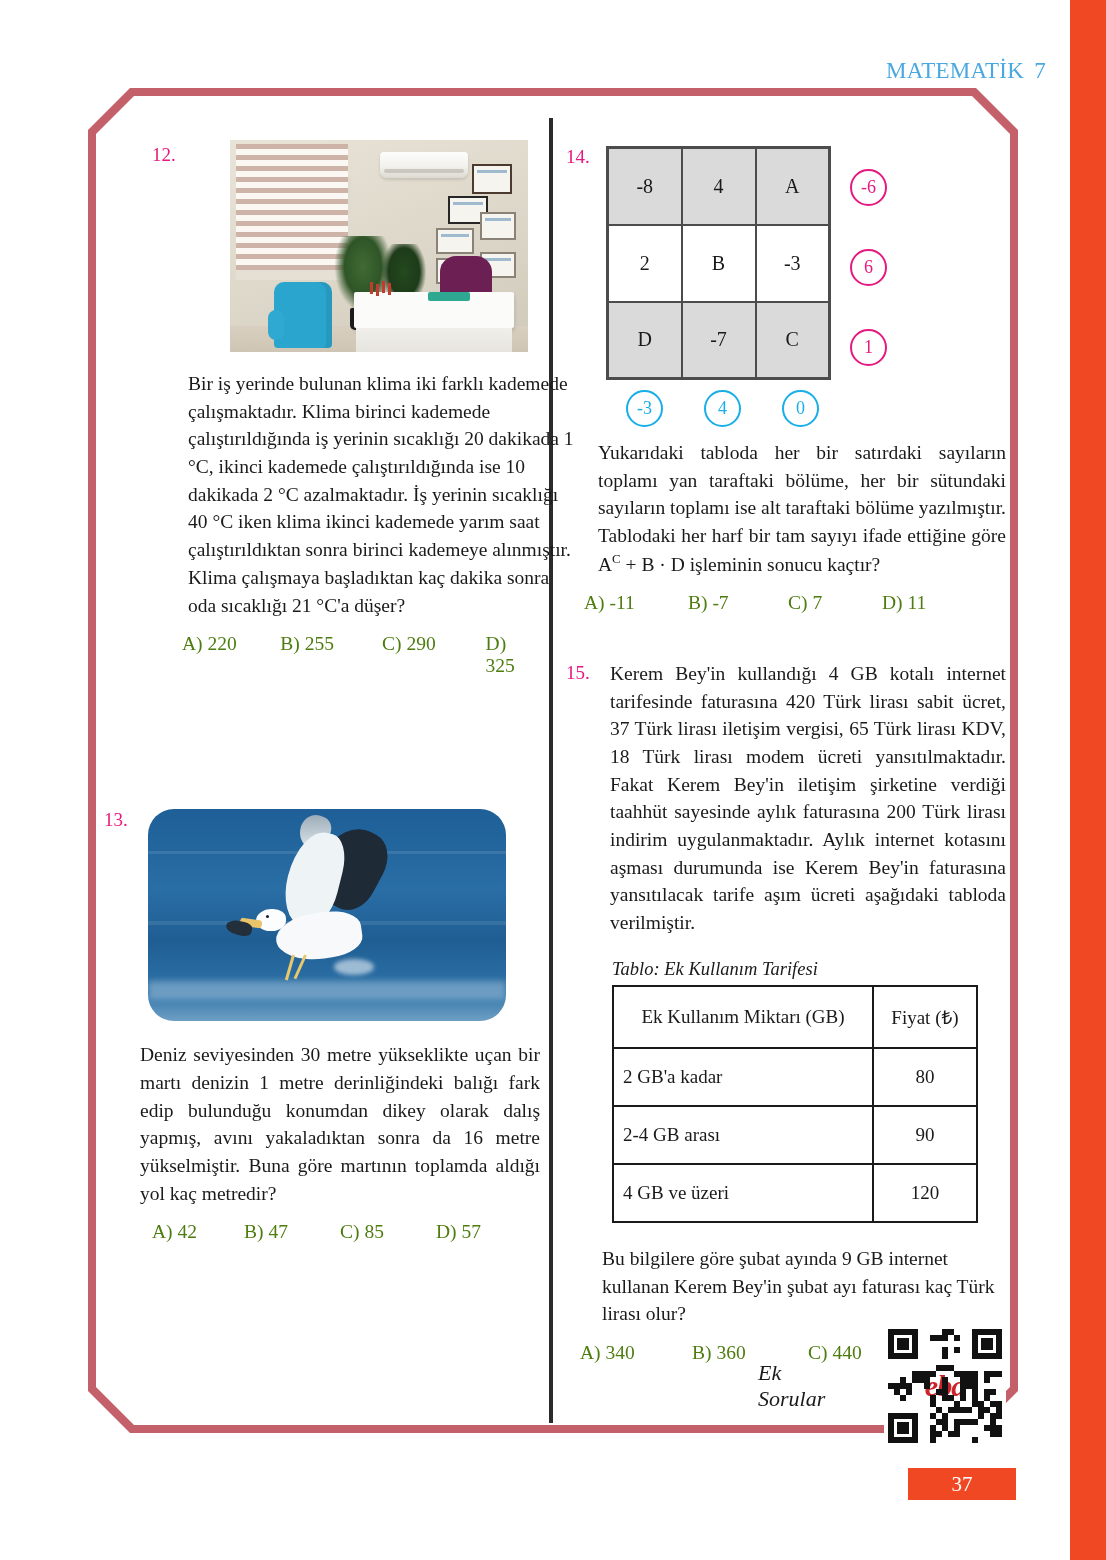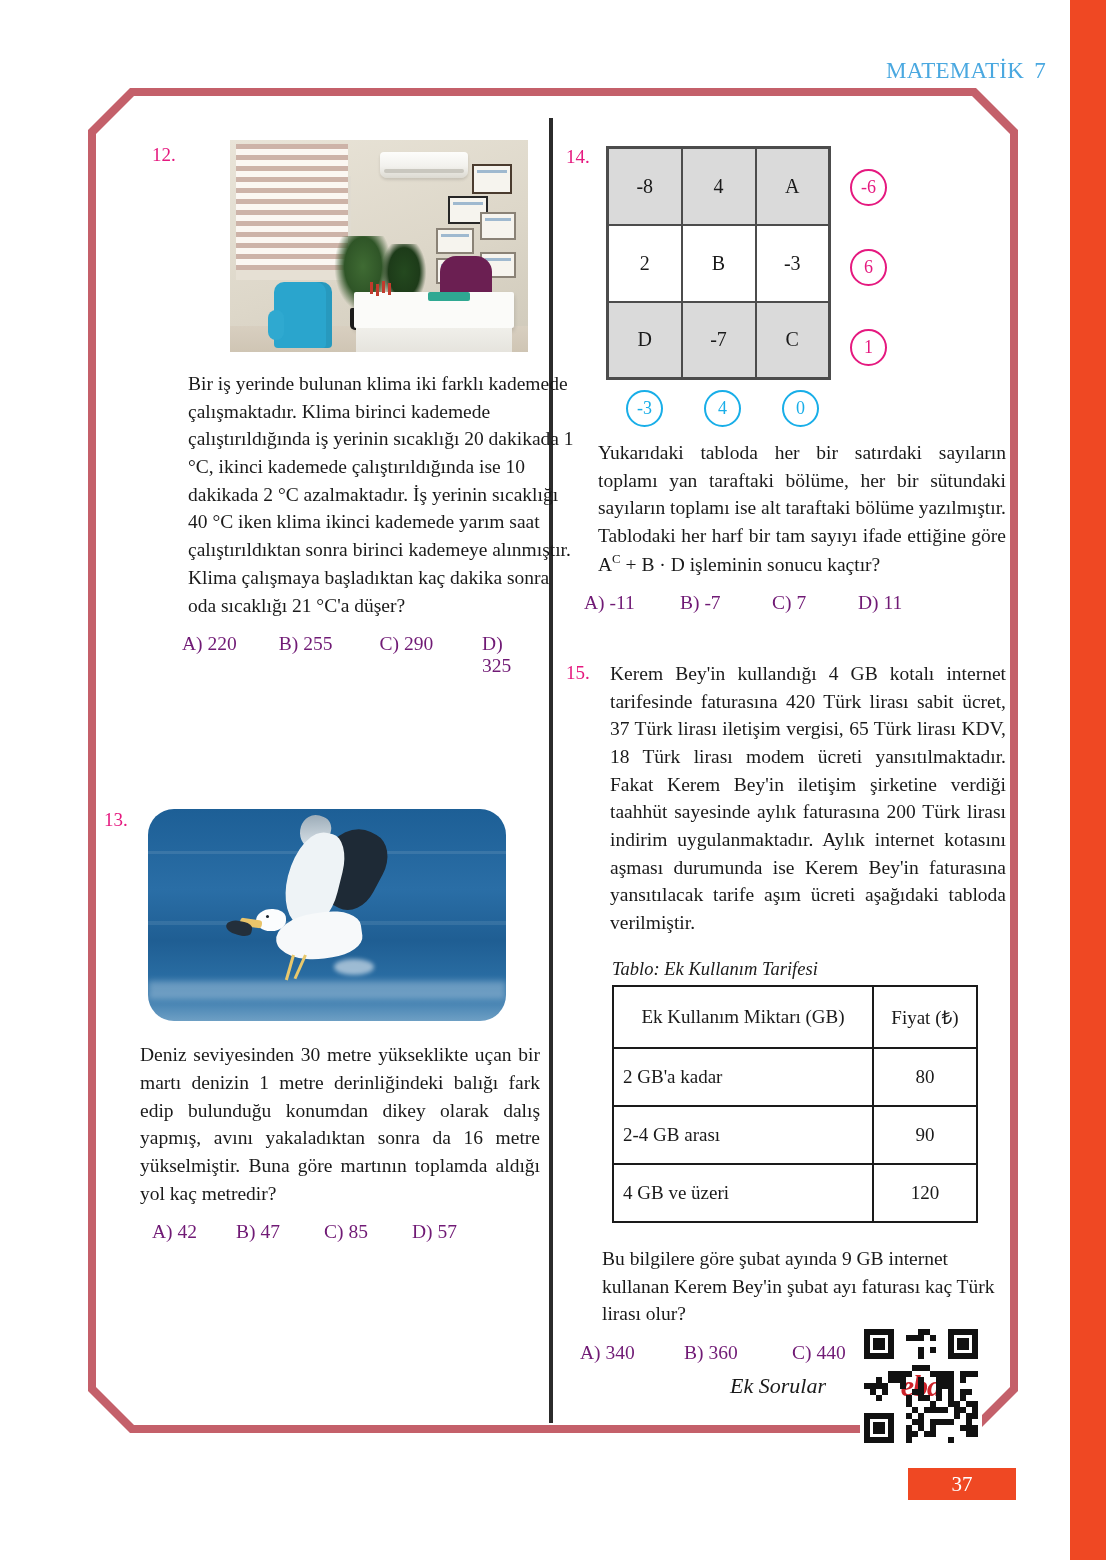--- a/index.html
+++ b/index.html
@@ -61,22 +61,22 @@
   }
   .qnum-abs { position: absolute; }
 
   
   .qtext {
     font-size: 19.5px; line-height: 1.42; color: #1a1a1a;
     font-family: "Liberation Serif", "DejaVu Serif", serif;
   }
   .justify { text-align: justify; text-align-last: left; }
   .opts {
-    font-size: 19.5px; color:#701a75; margin-top: 14px;
-    display: flex; gap: 0;
+    font-size: 19.5px; color:#4d7c0f; margin-top: 14px;
+    display: flex; gap: 8px;
   }
   .opts span { display:inline-block; }
 
   
   .photo-office {
     position: relative; width: 298px; height: 212px;
     margin-left: 78px;
     background:
       linear-gradient(to bottom, rgba(255,255,255,.55), rgba(255,255,255,0) 16%, rgba(255,255,255,0) 84%, rgba(255,255,255,.55)),
       linear-gradient(to right, rgba(255,255,255,.55), rgba(255,255,255,0) 14%, rgba(255,255,255,0) 86%, rgba(255,255,255,.55)),
@@ -187,21 +187,21 @@
     border: 2px solid #1a1a1a; font-weight: normal;
     font-size: 19px; color: #1a1a1a; padding: 17px 9px;
     font-family:"Liberation Serif",serif;
   }
   .tariff th:first-child { text-align: center; }
   .tariff td:first-child { text-align: left; }
   .tariff th:last-child, .tariff td:last-child { text-align: center; width: 104px; }
 
   
   .eksorular-row {
-    position: absolute; left: 164px; top: 1185px;
+    position: absolute; left: 192px; top: 1185px;
     display: flex; align-items: center; gap: 34px; justify-content: flex-end;
   }
   .eksorular-label { font-style: italic; font-size: 22px; color:#1a1a1a; }
   .qr {
     position: relative; width: 122px; height: 122px; background:#fff;
     padding: 4px;
   }
   .qr-grid { position:relative; width:114px; height:114px; }
   .qr-grid i { position:absolute; background:#111; display:block; }
   .qr-eye { position:absolute; width:30px; height:30px; border:6px solid #111; background:#fff; }

